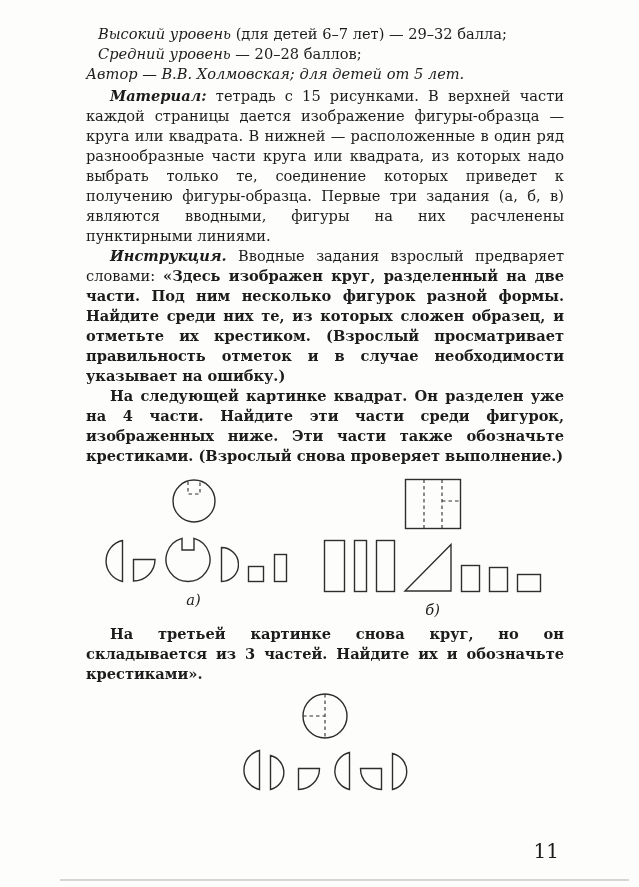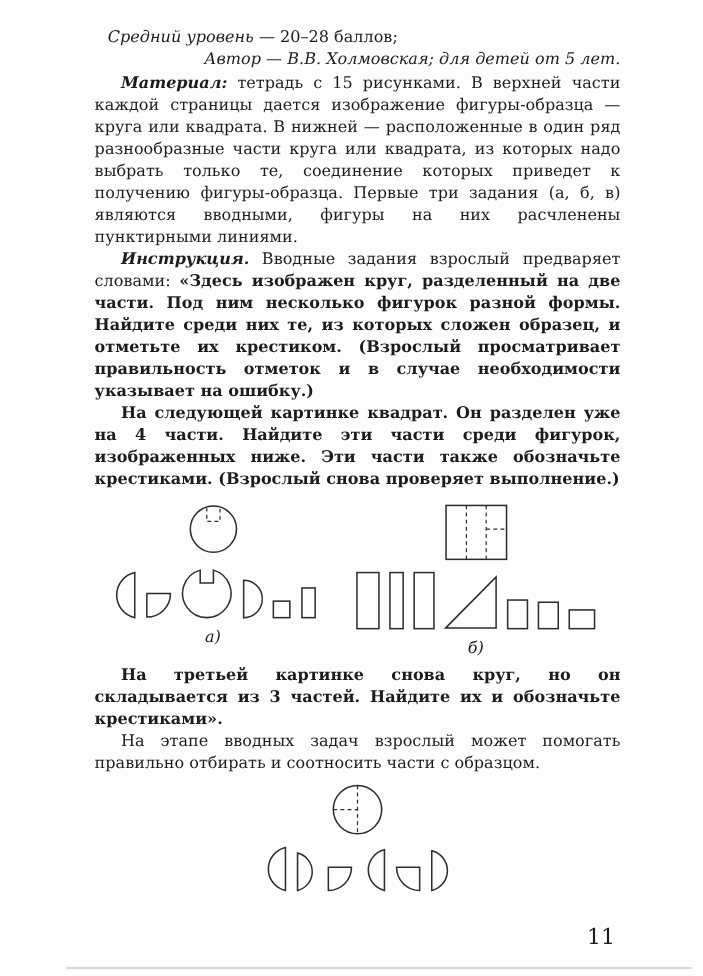--- a/index.html
+++ b/index.html
@@ -10,41 +10,42 @@
     font-size:14.6px;line-height:1.37;
   }
   .page{position:absolute;left:86px;top:24px;width:478px}
   p{margin:0;text-align:justify;text-indent:24px}
   .levels{margin-left:12px}
   .levels p{text-align:left;text-indent:0}
   .italic{font-style:italic}
   .bold{font-weight:bold}
   .bolditalic{font-weight:bold;font-style:italic}
   .title{font-weight:bold;text-align:center;font-size:15.2px;margin-top:12px}
-  .author{text-align:right;font-style:italic;margin-bottom:2px}
+  .author{text-align:left;font-style:italic;margin-bottom:2px}
   .figrow{display:flex;margin:12px 0 4px 0}
   .fig{display:flex;flex-direction:column;align-items:center}
   .fig-a{width:45%}
   .fig-b{width:55%}
   .sample{margin-bottom:9px}
   .shapes{display:flex;align-items:flex-end;gap:8px}
   .fig-b .shapes{gap:7px}
   .figlabel{font-style:italic;margin-top:7px}
   .fig-v{margin-top:8px}
   .st{fill:none;stroke:#2e2e2e;stroke-width:1.4}
   .dash{stroke-dasharray:3.5,3;stroke-width:1.1}
   .pagenum{position:absolute;right:80px;top:838px;font-size:20px}
   .scan-edge{position:absolute;left:60px;right:10px;top:879px;height:2px;background:#d8d6d2}
 </style>
 </head>
 <body>
 
 <div class="page">
 
   <div class="levels">
+    <p><span class="italic">Высокий уровень</span><span> (для детей 6–7 лет) — 29–32 балла;</span></p>
     <p><span class="italic">Средний уровень</span><span> — 20–28 баллов;</span></p>
   </div>
 
   <div class="author">Автор — В.В. Холмовская; для детей от 5 лет.</div>
 
   <p><span class="bolditalic">Материал:</span><span> тетрадь с 15 рисунками. В верхней части каждой страницы дается изображение фигуры-образца — круга или квадрата. В нижней — расположенные в один ряд разнообразные части круга или квадрата, из которых надо выбрать только те, соединение которых приведет к получению фигуры-образца. Первые три задания (а, б, в) являются вводными, фигуры на них расчленены пунктирными линиями.</span></p>
 
   <p><span class="bolditalic">Инструкция.</span><span> Вводные задания взрослый предваряет словами: </span><span class="bold">«Здесь изображен круг, разделенный на две части. Под ним несколько фигурок разной формы. Найдите среди них те, из которых сложен образец, и отметьте их крестиком. (Взрослый просматривает правильность отметок и в случае необходимости указывает на ошибку.)</span></p>
 
   <p class="bold">На следующей картинке квадрат. Он разделен уже на 4 части. Найдите эти части среди фигурок, изображенных ниже. Эти части также обозначьте крестиками. (Взрослый снова проверяет выполнение.)</p>
@@ -109,21 +110,20 @@
             <rect class="st" x="1.5" y="1.5" width="23" height="17"></rect>
           </svg>
       </div>
       <div class="figlabel">б)</div>
     </div>
 
   </div>
 
   <p class="bold">На третьей картинке снова круг, но он складывается из 3 частей. Найдите их и обозначьте крестиками».</p>
 
-  <p>На этапе вводных задач взрослый может помогать правильно отбирать и соотносить части с образцом.</p>
 
   <div class="fig fig-v">
     <svg class="sample" width="48" height="48" viewBox="0 0 48 48">
       <circle class="st" cx="24" cy="24" r="22"></circle>
       <line class="st dash" x1="24" y1="2" x2="24" y2="46"></line>
       <line class="st dash" x1="2" y1="24" x2="24" y2="24"></line>
     </svg>
     <div class="shapes">
       <svg width="23" height="42" viewBox="0 0 23 42">
           <path class="st" d="M21.5,1.5 A20,20 0 0 0 21.5,40.5 Z"></path>

